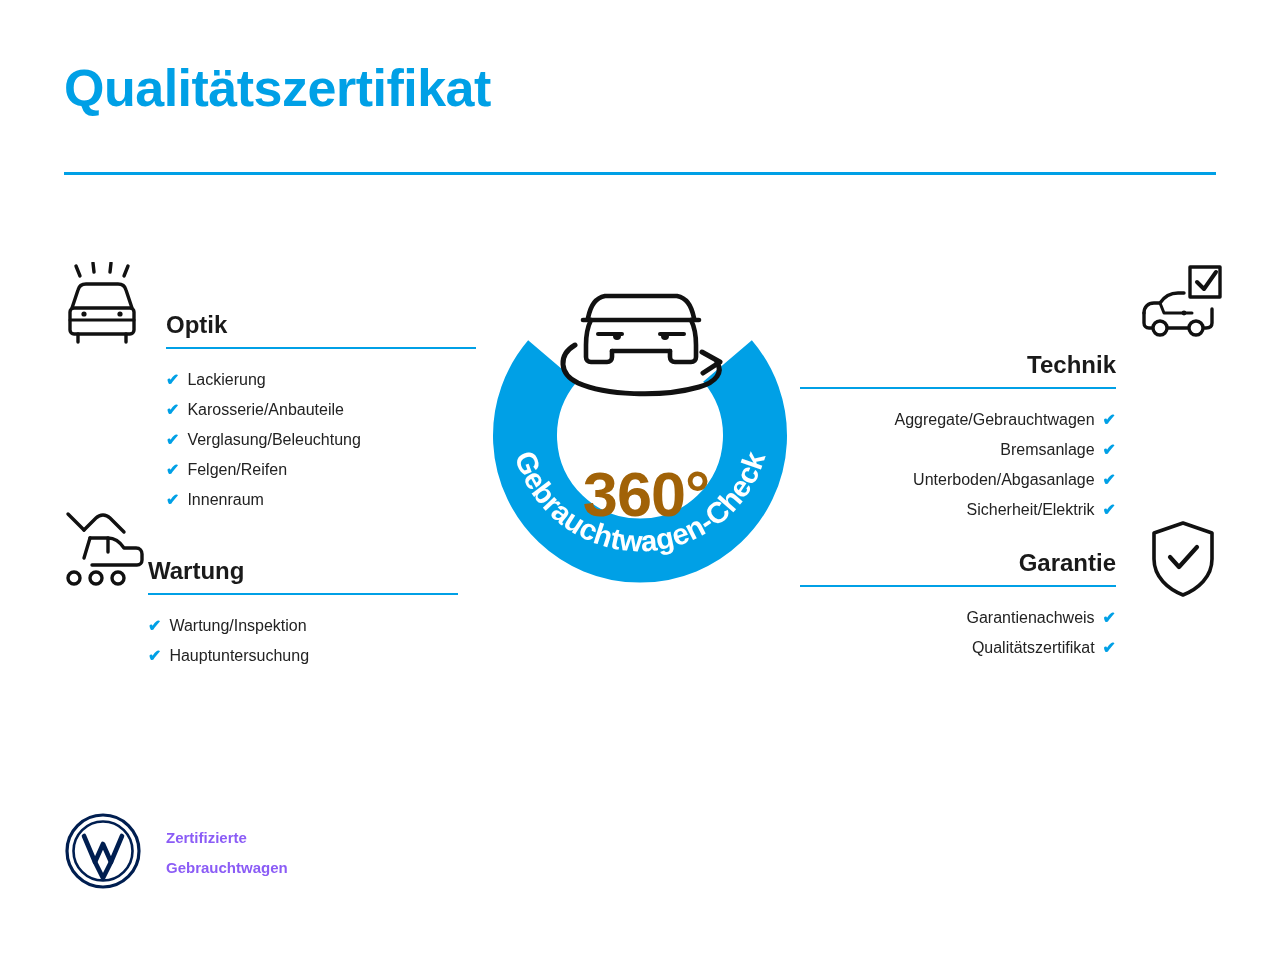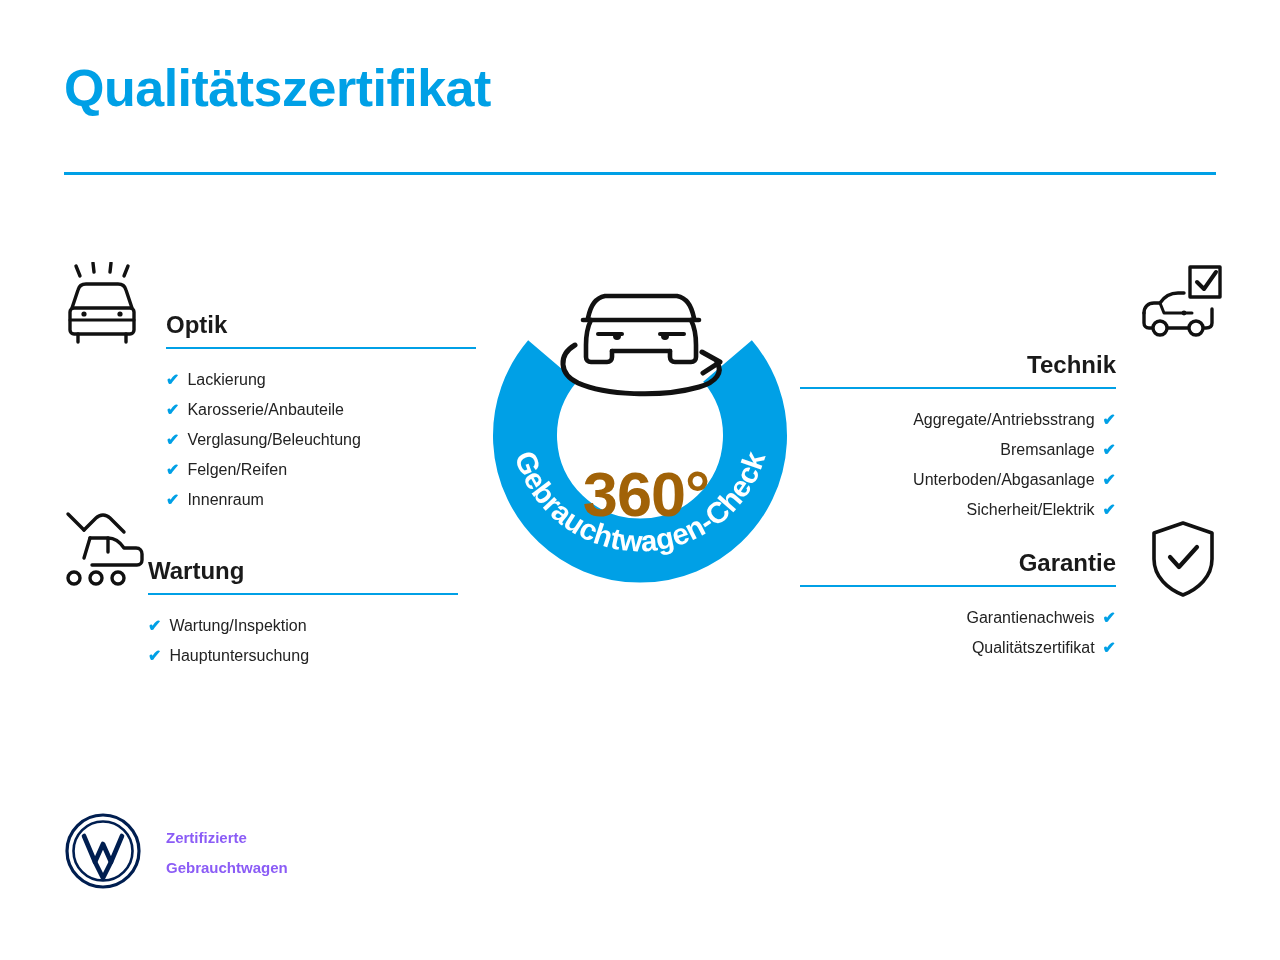--- a/index.html
+++ b/index.html
@@ -205,21 +205,21 @@
     <ul class="item-list">
       <li class="item"><span class="check">✔</span><span>Wartung/Inspektion</span></li>
       <li class="item"><span class="check">✔</span><span>Hauptuntersuchung</span></li>
     </ul>
   </div>
 
   <div class="right-sec" id="sec-technik">
     <div class="section-title">Technik</div>
     <div class="section-rule"></div>
     <ul class="item-list">
-      <li class="item"><span>Aggregate/Antriebsstrang</span><span class="check">✔</span></li>
+      <li class="item"><span>Aggregate/Gebrauchtwagen</span><span class="check">✔</span></li>
       <li class="item"><span>Bremsanlage</span><span class="check">✔</span></li>
       <li class="item"><span>Unterboden/Abgasanlage</span><span class="check">✔</span></li>
       <li class="item"><span>Sicherheit/Elektrik</span><span class="check">✔</span></li>
     </ul>
   </div>
 
   <div class="right-sec" id="sec-garantie">
     <div class="section-title">Garantie</div>
     <div class="section-rule"></div>
     <ul class="item-list">

